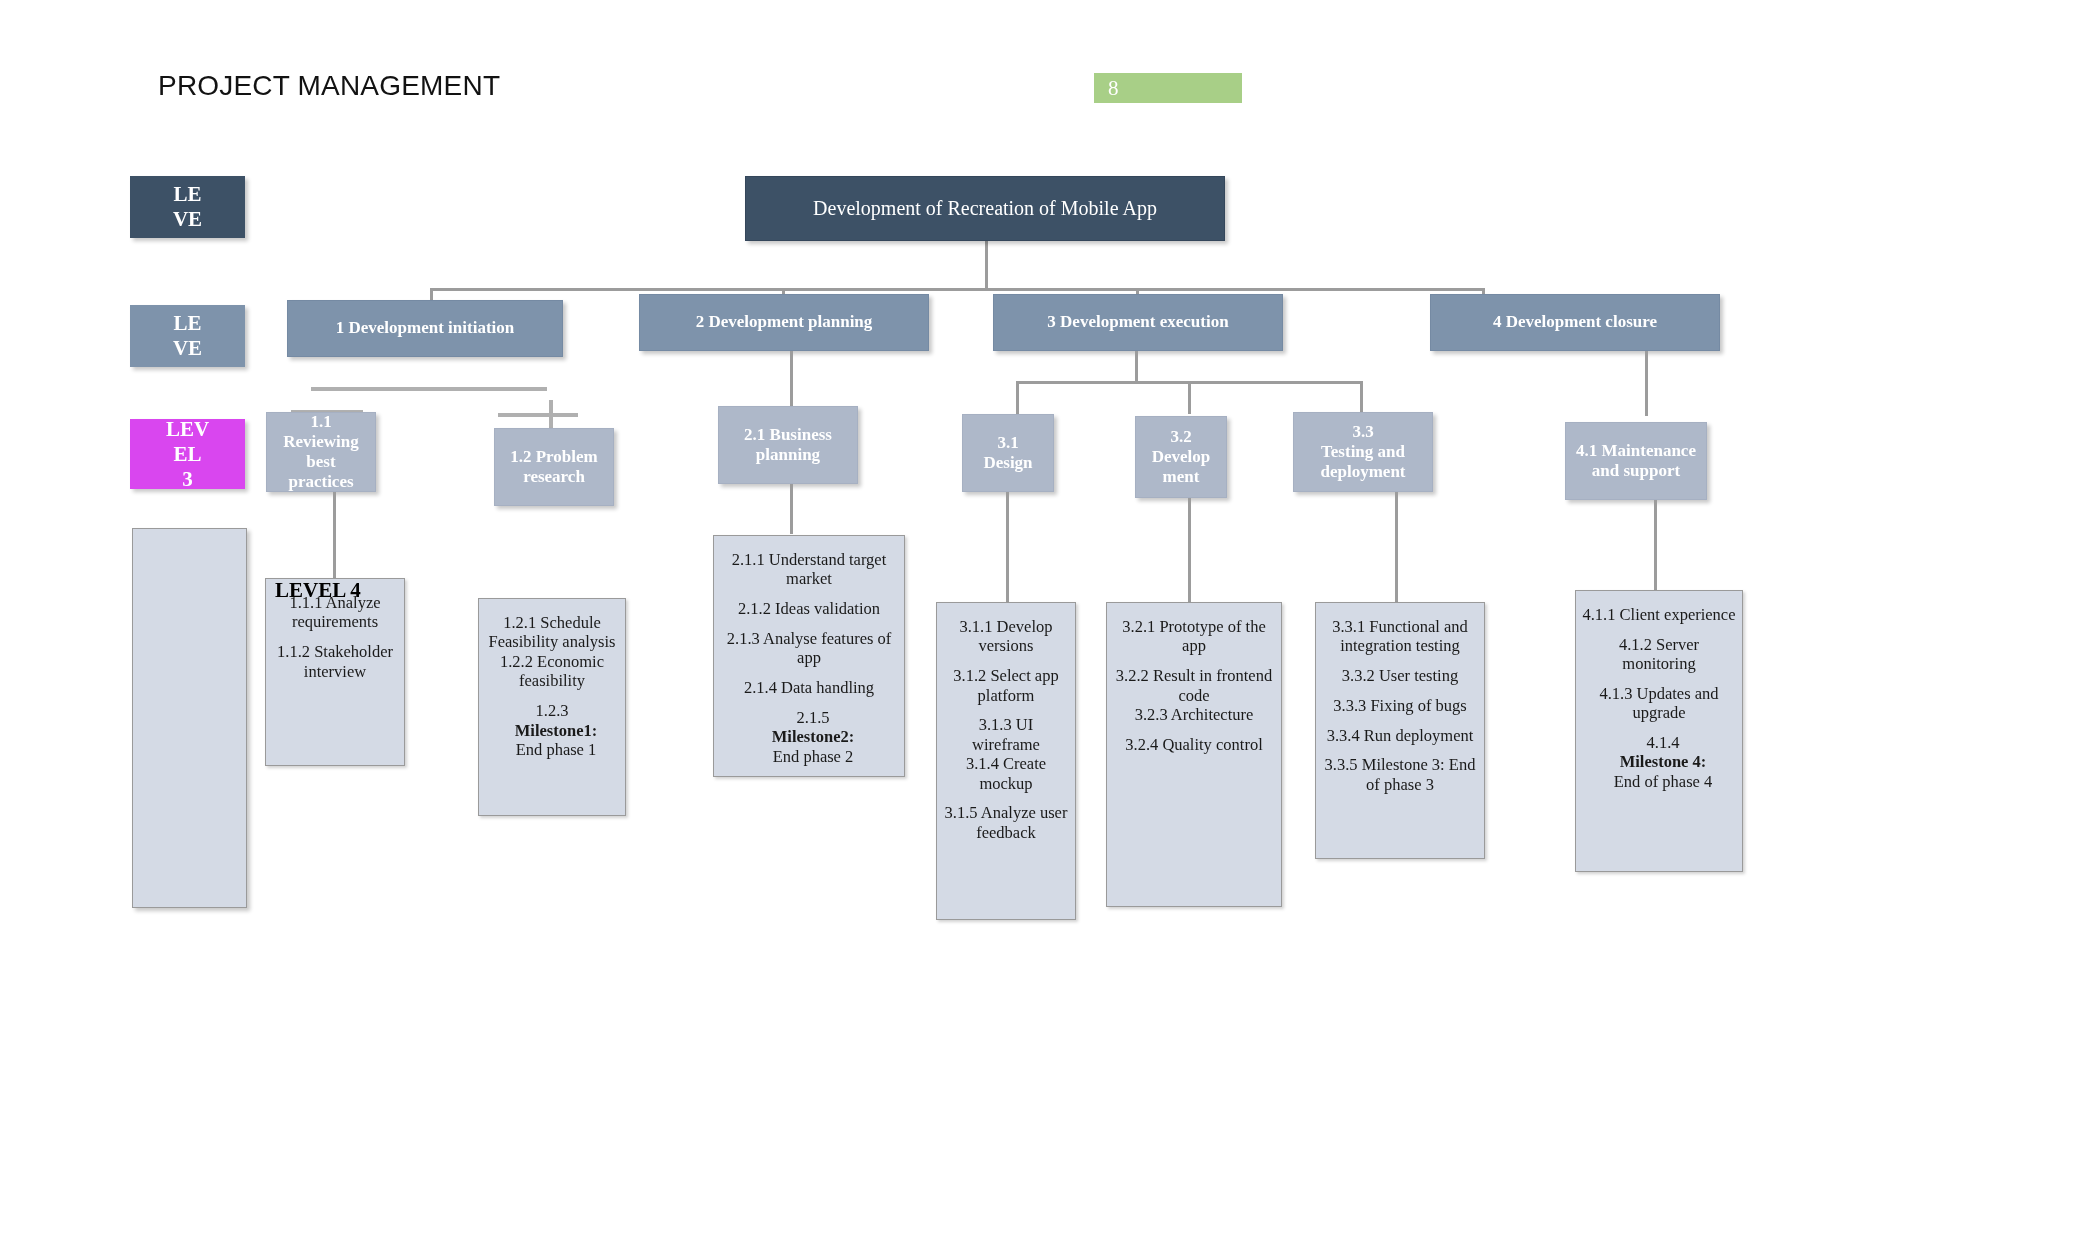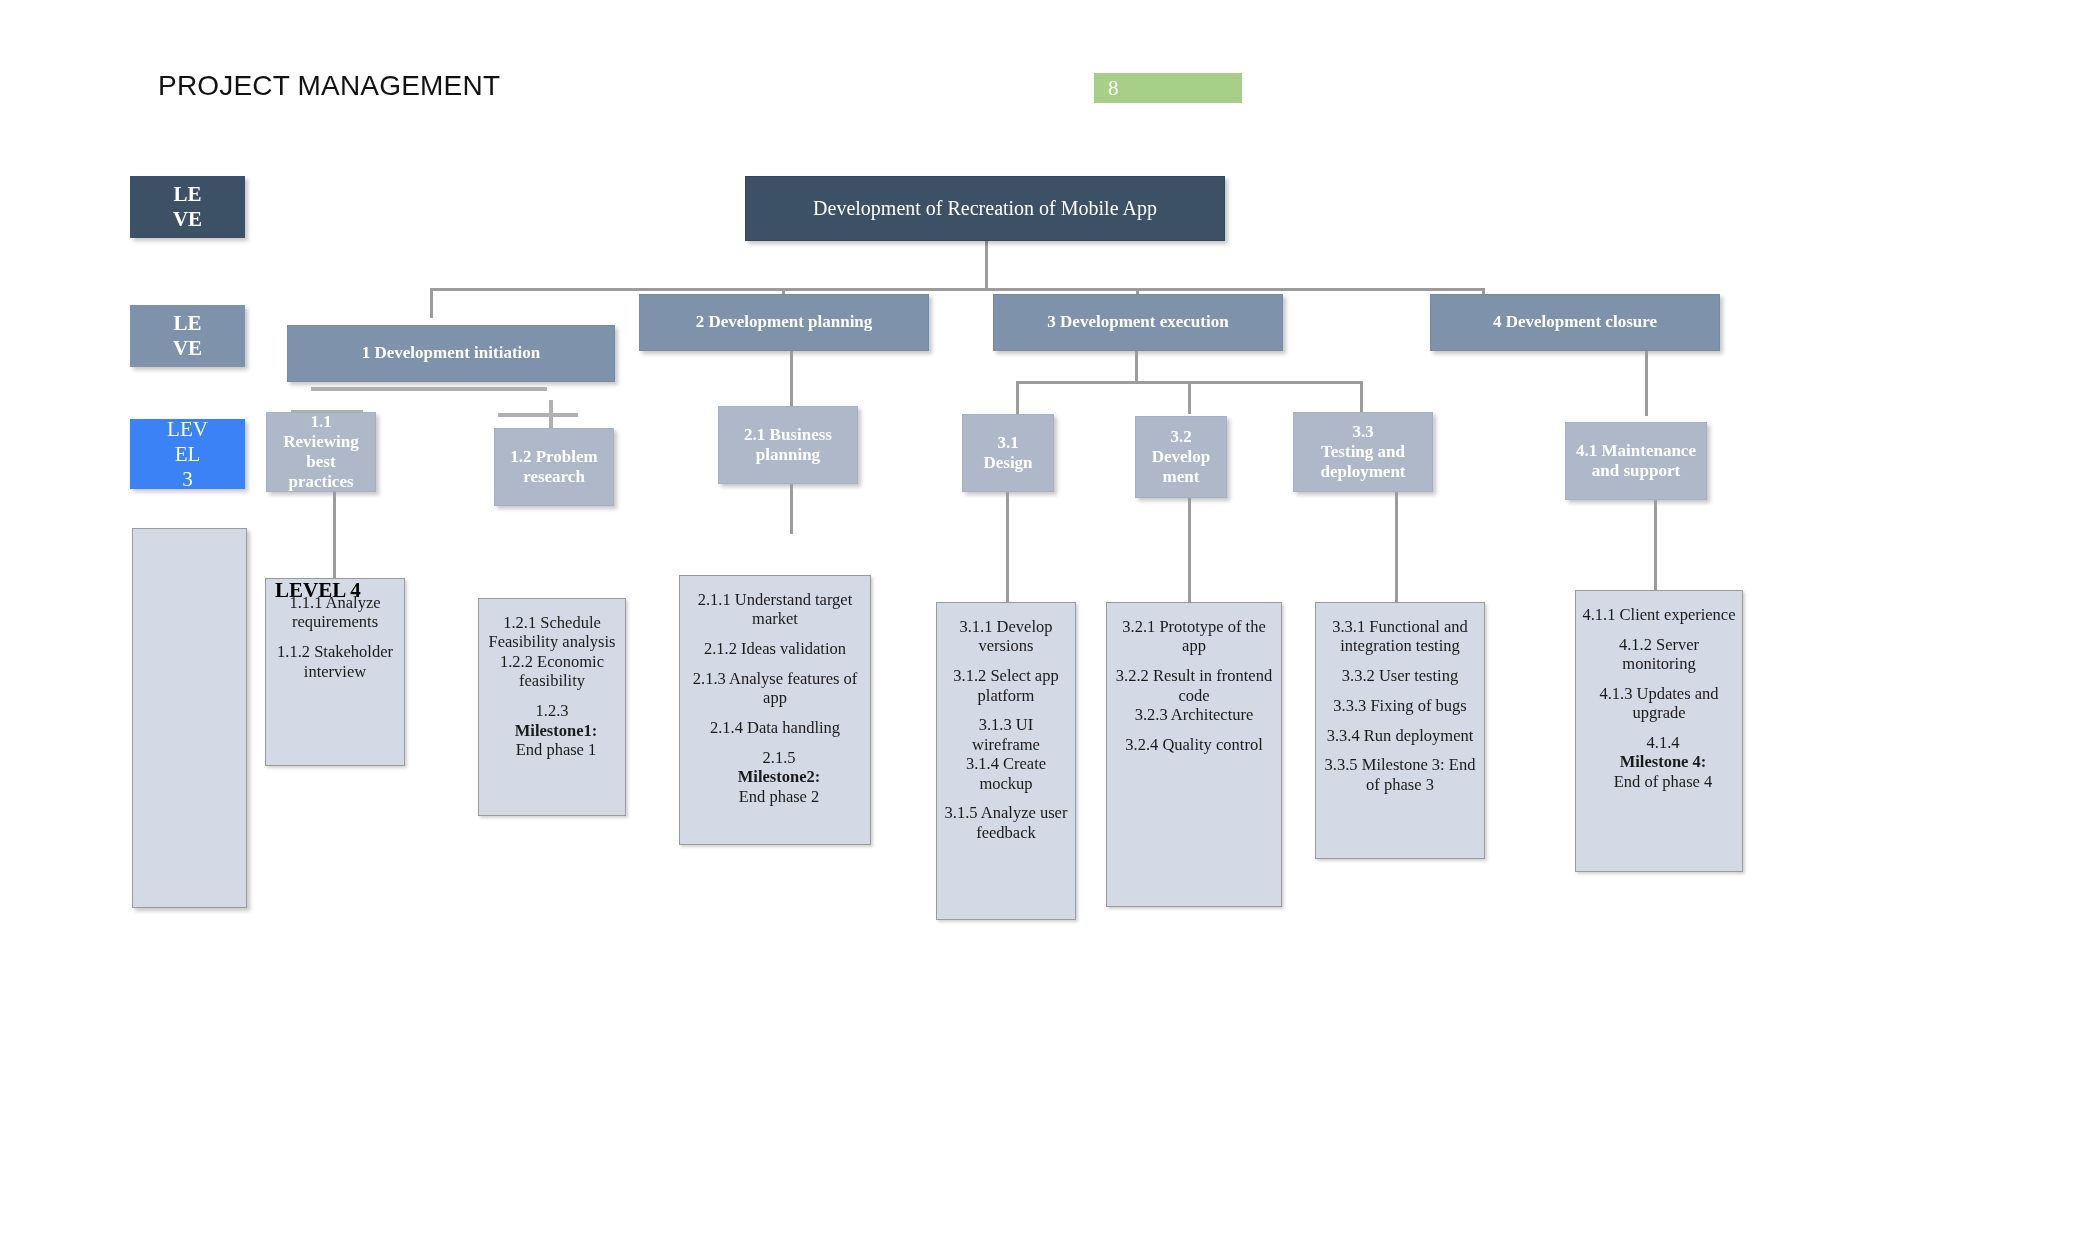--- a/index.html
+++ b/index.html
@@ -41,21 +41,21 @@
 
   .lvl0{background:#3d5166;color:#ffffff;font-size:20px;font-weight:400;border:1px solid #34465a;}
   .lvl1{background:#7e93ab;color:#ffffff;font-size:17px;font-weight:bold;border:1px solid #758aa3;}
   .lvl2{background:#aeb8c9;color:#ffffff;font-size:17px;font-weight:bold;border:1px solid #a6b0c2;}
   .lvl3{background:#d4dae5;color:#1a1a1a;font-size:16.5px;border:1px solid #9a9a9a;
         align-items:flex-start;justify-content:center;padding-top:10px;box-shadow:2px 2px 3px rgba(0,0,0,.18);}
   .lvl3 .txt{width:100%;padding:4px 6px 0 6px;}
 
   .legend0{background:#3d5166;color:#ffffff;font-size:21px;font-weight:bold;}
   .legend1{background:#7e93ab;color:#ffffff;font-size:21px;font-weight:bold;}
-  .legend2{background:#3b82f6;color:#ffffff;font-size:21px;font-weight:normal;}
+  .legend2{background:#d946ef;color:#ffffff;font-size:21px;font-weight:bold;}
   .legend3{background:#d4dae5;color:#1a1a1a;font-size:21px;font-weight:bold;border:1px solid #9a9a9a;}
 
   .legend-wrap{display:flex;align-items:center;justify-content:center;text-align:center;
                box-shadow:3px 3px 4px rgba(0,0,0,.22);}
 
   
   #level4-overlay{
     left:275px;top:578px;width:120px;
     font-size:21px;font-weight:bold;color:#000000;
     font-family:"Liberation Serif","DejaVu Serif",serif;
@@ -101,21 +101,21 @@
   <div class="abs ln lnh" style="left:430px;top:288px;width:1055px;height:3px;"></div>
   <div class="abs ln lnv" style="left:430px;top:288px;width:3px;height:30px;"></div>
   <div class="abs ln lnv" style="left:782px;top:288px;width:3px;height:30px;"></div>
   <div class="abs ln lnv" style="left:1136px;top:288px;width:3px;height:20px;"></div>
   <div class="abs ln lnv" style="left:1482px;top:288px;width:3px;height:20px;"></div>
 
   <div class="abs node lvl0" style="left:745px;top:176px;width:480px;height:65px;">
     <span>Development of Recreation of Mobile App</span>
   </div>
 
-  <div class="abs node lvl1" style="left:287px;top:300px;width:328px;height:57px;margin-top:25px;">
+  <div class="abs node lvl1" style="left:287px;top:300px;width:276px;height:57px;">
     <span>1 Development initiation</span>
   </div>
   <div class="abs node lvl1" style="left:639px;top:294px;width:290px;height:57px;">
     <span>2 Development planning</span>
   </div>
   <div class="abs node lvl1" style="left:993px;top:294px;width:290px;height:57px;">
     <span>3 Development execution</span>
   </div>
   <div class="abs node lvl1" style="left:1430px;top:294px;width:290px;height:57px;">
     <span>4 Development closure</span>
@@ -182,21 +182,21 @@
           <div style="height: 0.62em;"></div>
           <div>1.2.3</div>
         </div>
       <div>
         <span class="milestone">Milestone1:</span>
           <span> End phase 1</span>
       </div>
     </div>
   </div>
 
-  <div class="abs node lvl3" style="left:679px;top:535px;width:192px;height:270px;margin-top:40px;">
+  <div class="abs node lvl3" style="left:713px;top:535px;width:192px;height:242px;">
     <div class="txt">
       <div>
           <div>2.1.1 Understand target market</div>
           <div style="height: 0.62em;"></div>
           <div>2.1.2 Ideas validation</div>
           <div style="height: 0.62em;"></div>
           <div>2.1.3 Analyse features of app</div>
           <div style="height: 0.62em;"></div>
           <div>2.1.4 Data handling</div>
           <div style="height: 0.62em;"></div>

